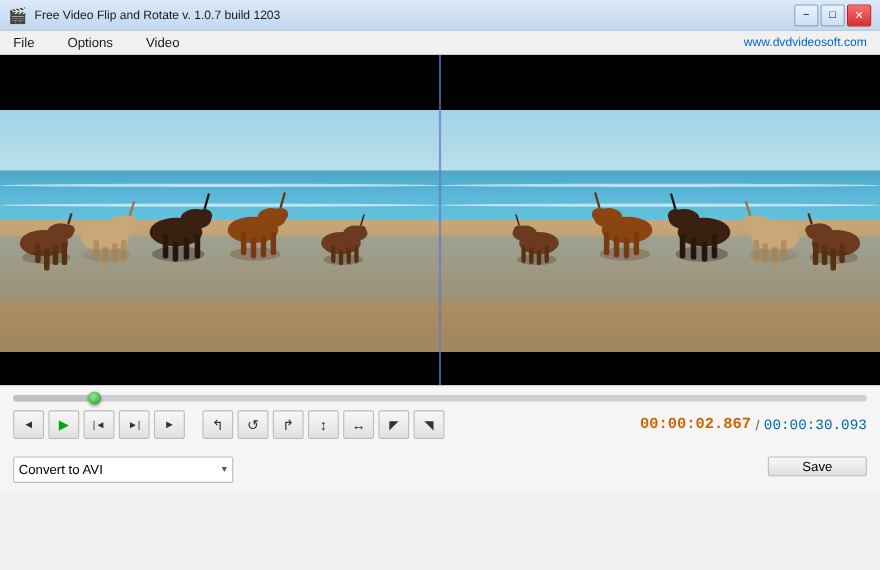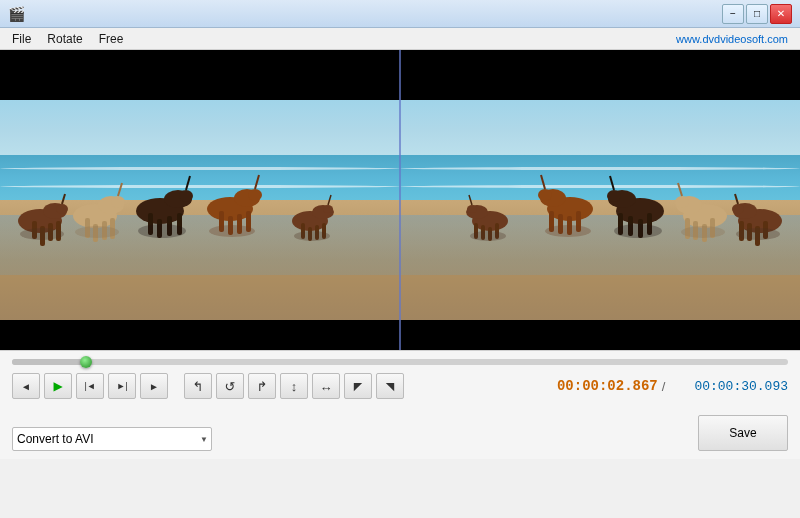--- a/index.html
+++ b/index.html
@@ -55,21 +55,21 @@
       background: #f0f0f0;
       height: 22px;
       display: flex;
       align-items: center;
       padding: 0 4px;
       border-bottom: 1px solid #d0d0d0;
       justify-content: space-between;
     }
     #menu-bar .menu-items {
       display: flex;
-      gap: 0;
+      gap: 14px;
     }
     .menu-item {
       padding: 2px 8px;
       cursor: pointer;
       font-size: 12px;
       color: #1a1a1a;
     }
     .website-link {
       font-size: 11px;
       color: #0066cc;
@@ -294,27 +294,26 @@
       font-family: 'Courier New', monospace;
     }
     .time-separator {
       color: #666;
       font-size: 13px;
     }
     .time-total {
       color: #0066aa;
       font-size: 13px;
       font-family: 'Courier New', monospace;
-      margin-left: 25px;
     }
 
     
     #bottom-row {
       display: flex;
-      align-items: flex-end;
+      align-items: flex-start;
       justify-content: space-between;
       padding: 8px 12px 8px;
       background: #f5f5f5;
     }
 
     #convert-dropdown {
       display: flex;
       align-items: center;
     }
     #convert-select {
@@ -337,46 +336,47 @@
       right: 4px;
       top: 50%;
       transform: translateY(-50%);
       pointer-events: none;
       font-size: 8px;
       color: #555;
     }
 
     #save-btn {
       width: 90px;
-      height: 36px;
+      height: 18px;
       border: 1px solid #bbb;
       background: linear-gradient(to bottom, #f8f8f8, #e0e0e0);
       cursor: pointer;
       font-size: 12px;
       border-radius: 2px;
     }
 
   </style>
 </head>
 <body>
 
 <div id="title-bar">
   <span style="font-size:14px; margin-right:6px;">🎬</span>
+  <span class="title-text">Free Video Flip and Rotate v. 1.0.7 build 1203</span>
   <div class="win-controls">
     <div class="win-btn">−</div>
     <div class="win-btn">□</div>
     <div class="win-btn close-btn">✕</div>
   </div>
 </div>
 
 <div id="menu-bar">
   <div class="menu-items">
     <div class="menu-item">File</div>
-    <div class="menu-item">Rotate</div>
-    <div class="menu-item">Free</div>
+    <div class="menu-item">Options</div>
+    <div class="menu-item">Video</div>
   </div>
   <a class="website-link">www.dvdvideosoft.com</a>
 </div>
 
 <div id="video-container">
   <div id="video-display">
 
     <div class="video-half video-half-left">
       <div class="beach-scene">
         <div class="sky"></div>

